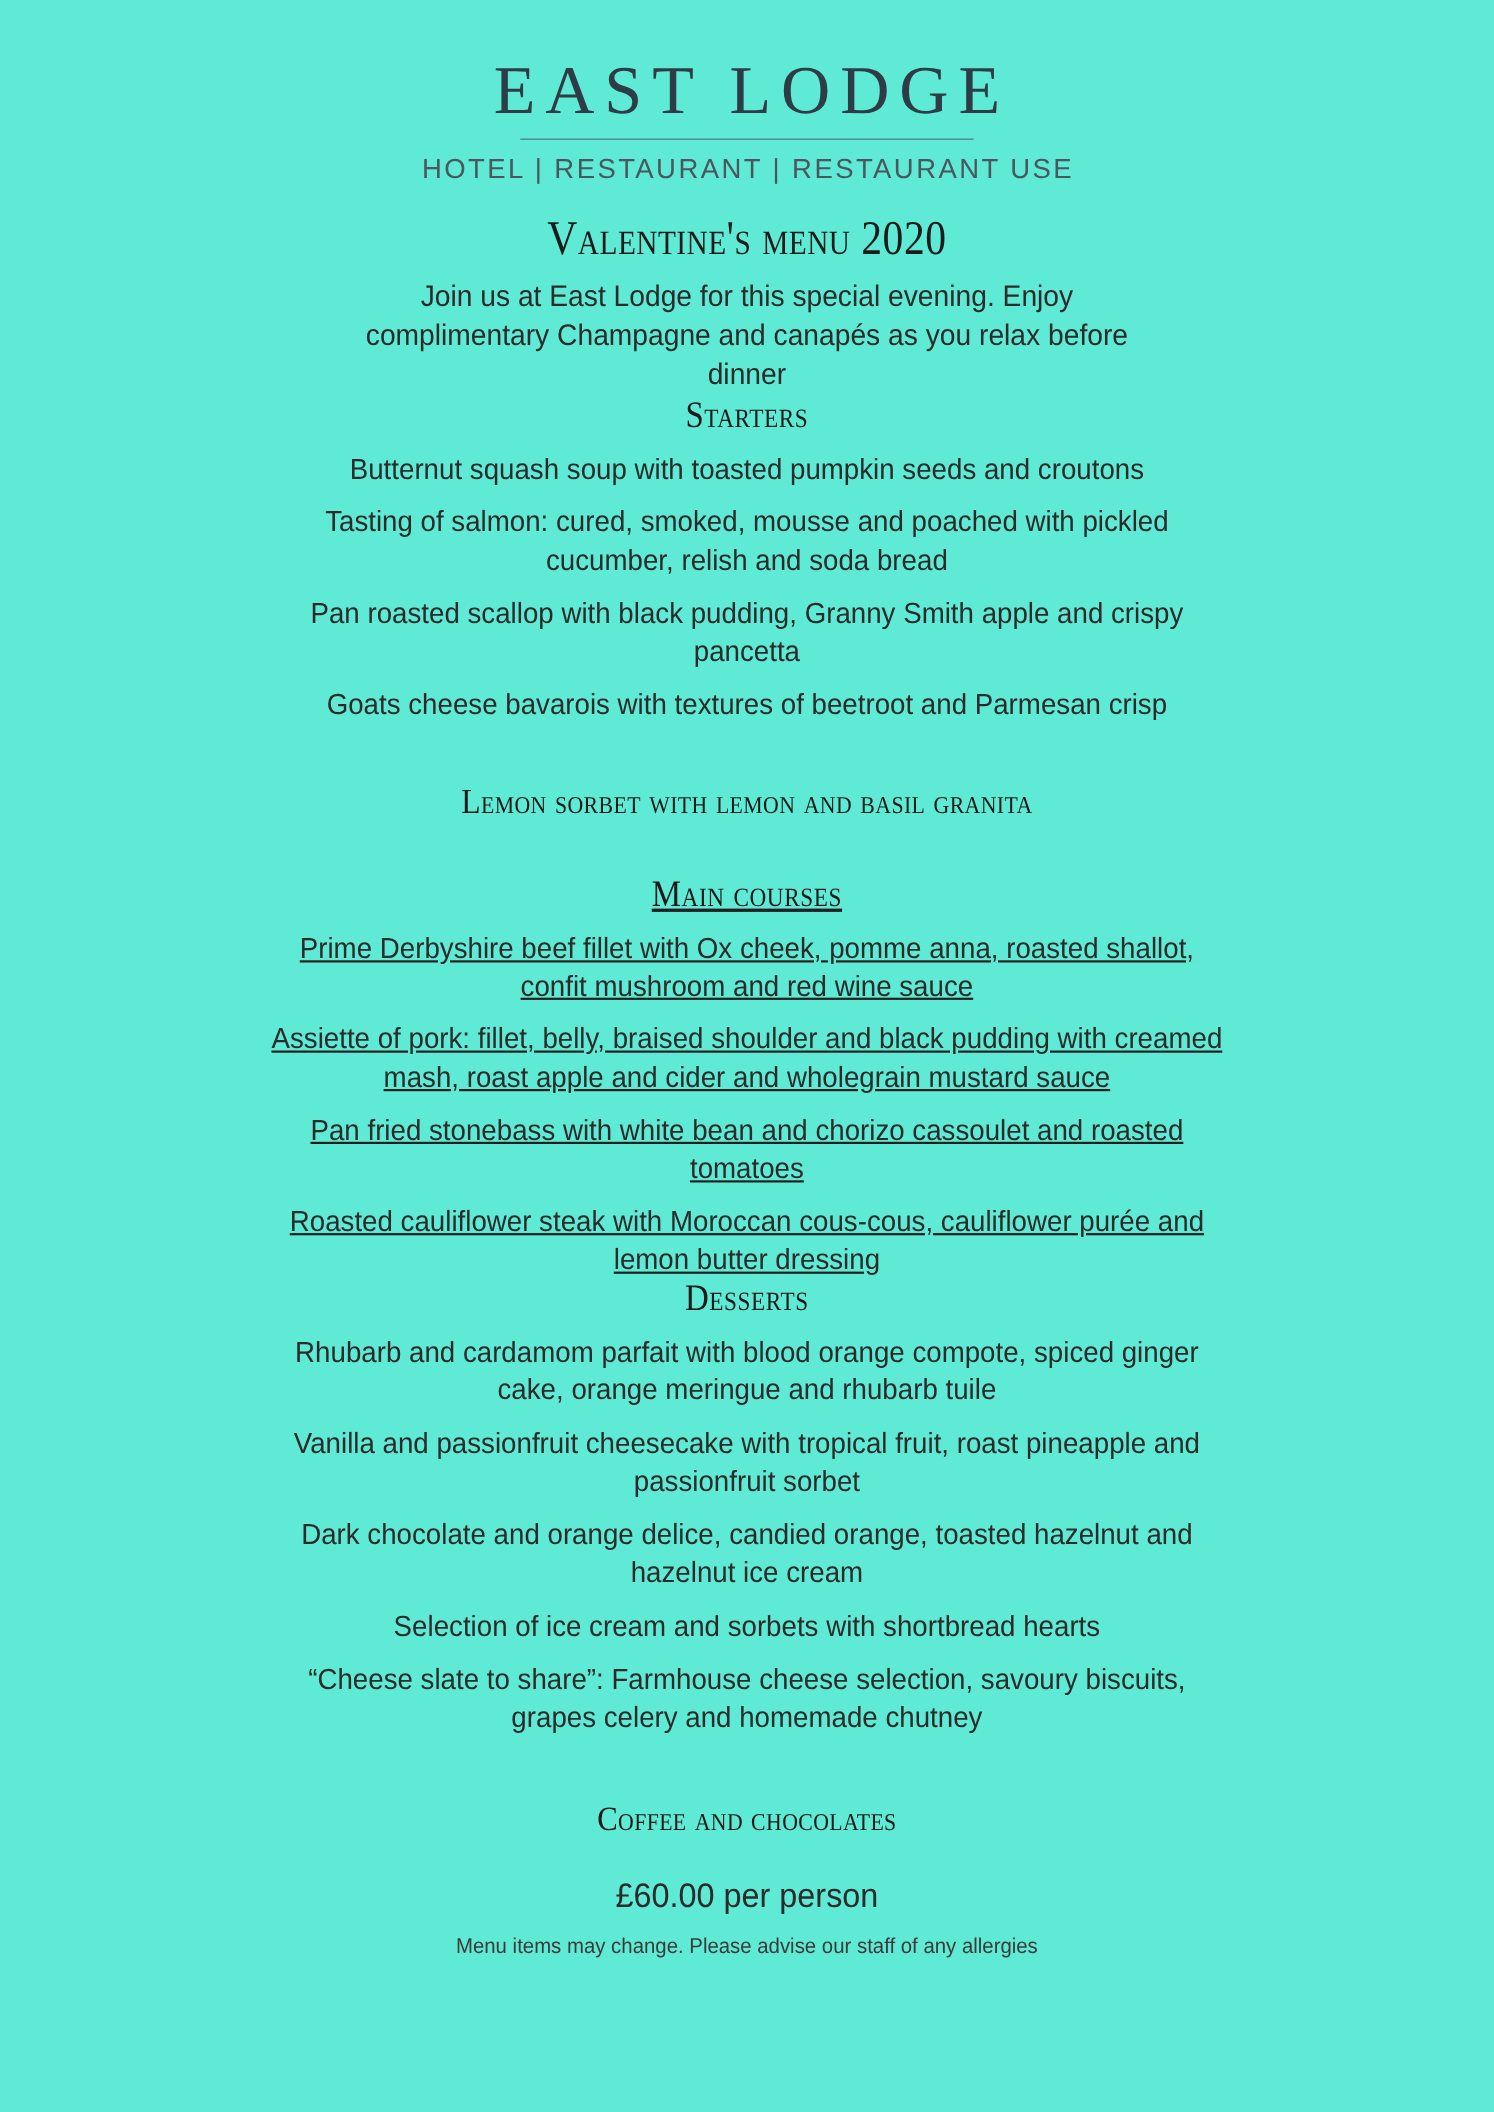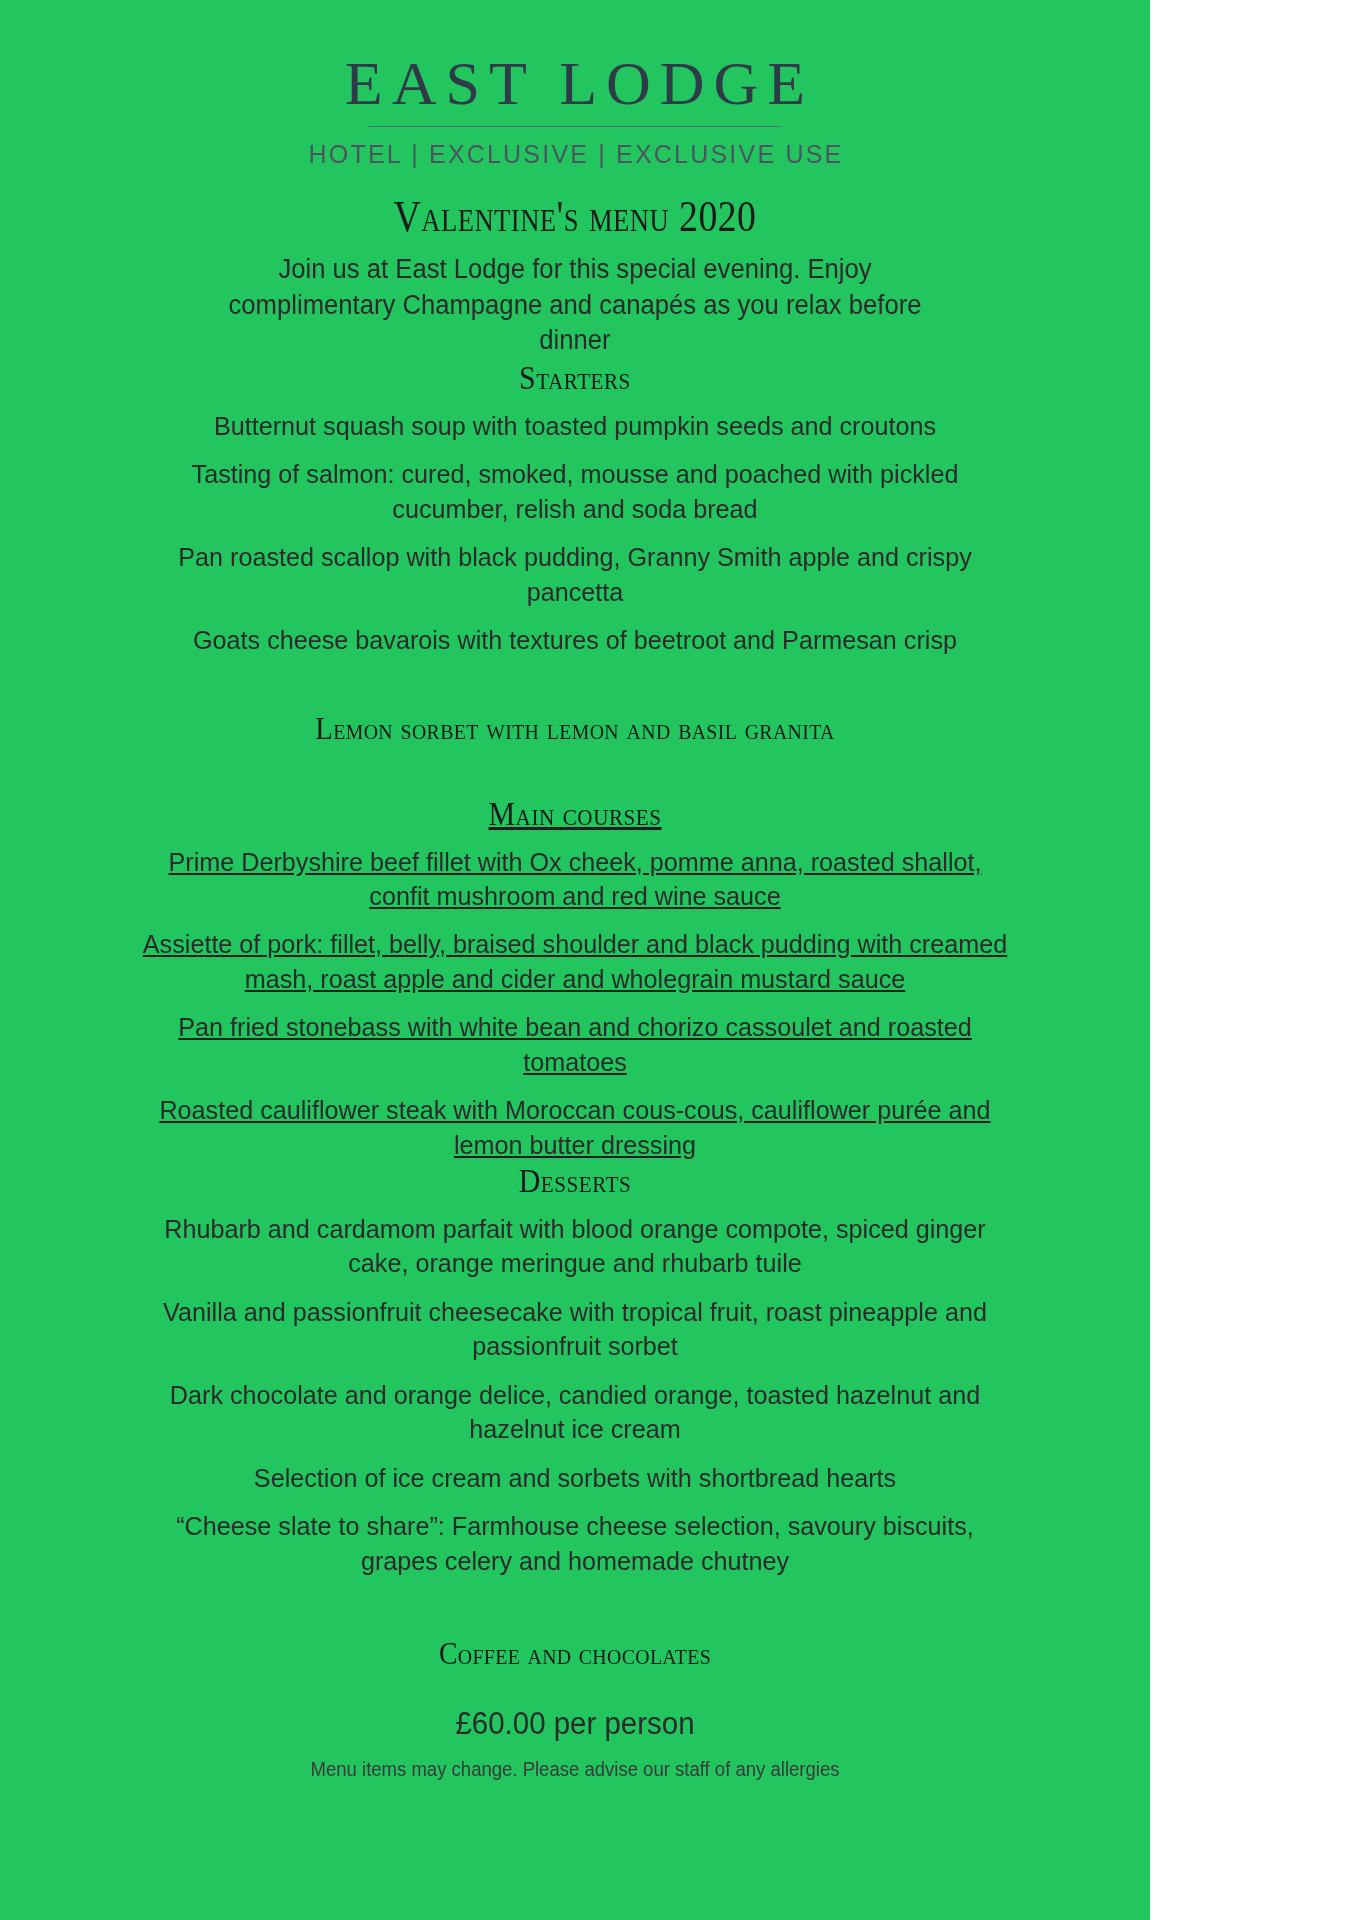--- a/index.html
+++ b/index.html
@@ -9,24 +9,24 @@
   }
   body {
     width: 1358px;
     min-height: 1920px;
     font-family: "Liberation Sans", sans-serif;
     color: #231f20;
     -webkit-font-smoothing: antialiased;
   }
 
   .page {
-    width: 1150px;
+    width: 1358px;
     min-height: 1920px;
     box-sizing: border-box;
-    background: #22c55e;
+    background: #5eead4;
     padding: 0 0 18px 0;
     position: relative;
   }
 
   
   .brand-block {
     text-align: center;
     padding-top: 52px;
   }
   .brand-name {
@@ -144,21 +144,21 @@
   }
 </style>
 </head>
 <body>
 
 <div class="page">
 
   <div class="brand-block">
     <div class="brand-name">EAST LODGE</div>
     <div class="brand-rule"></div>
-    <div class="brand-tagline">HOTEL | EXCLUSIVE | EXCLUSIVE USE</div>
+    <div class="brand-tagline">HOTEL | RESTAURANT | RESTAURANT USE</div>
   </div>
 
   <div class="menu-title">Valentine's menu 2020</div>
   <div class="menu-intro">Join us at East Lodge for this special evening. Enjoy complimentary Champagne and canapés as you relax before dinner</div>
 
   <div class="section">
     <div class="section-heading">Starters</div>
     <div class="dish">Butternut squash soup with toasted pumpkin seeds and croutons</div>
     <div class="dish">Tasting of salmon: cured, smoked, mousse and poached with pickled cucumber, relish and soda bread</div>
     <div class="dish">Pan roasted scallop with black pudding, Granny Smith apple and crispy pancetta</div>

